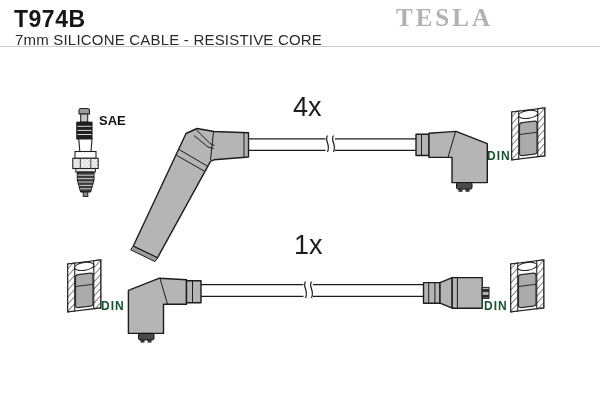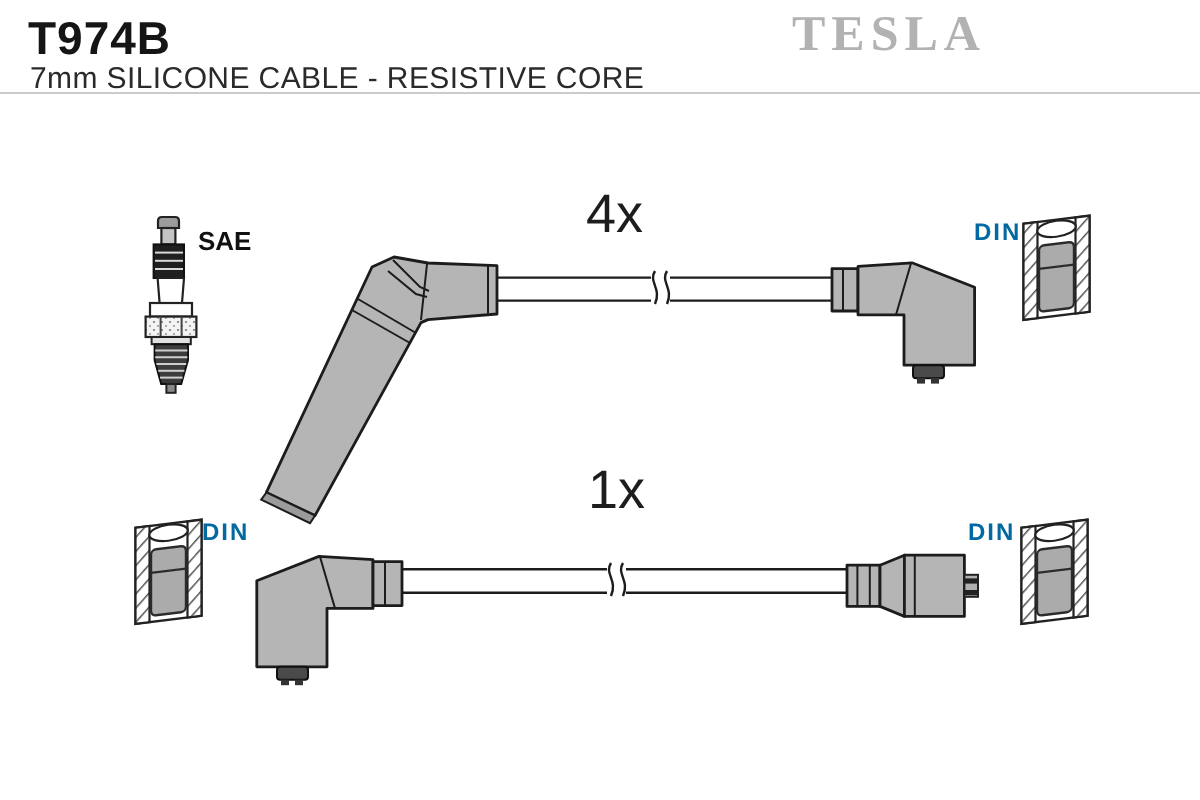--- a/index.html
+++ b/index.html
@@ -11,21 +11,21 @@
   .part-number{left:14px;top:6px;font-size:23px;font-weight:bold;letter-spacing:.5px;color:#151515;}
   .subtitle{left:15px;top:31px;font-size:15px;letter-spacing:.2px;color:#2a2a2a;}
   .brand{left:396px;top:4px;font-size:25px;font-weight:bold;letter-spacing:3px;
          font-family:"Liberation Serif", serif;color:#b2b2b2;}
   .rule{left:0;top:46px;width:600px;height:0;border-top:1.5px solid #cbcbcb;}
   .qty{font-size:27px;color:#1d1d1d;}
   .qty-top{left:293px;top:92px;}
   .qty-bottom{left:294px;top:230px;}
   .small-label{font-size:13px;font-weight:bold;color:#111;}
   .sae{left:99px;top:96px;margin-top:17px;}
-  .din{font-size:12px;font-weight:bold;letter-spacing:1px;color:#0369a1;}
+  .din{font-size:12px;font-weight:bold;letter-spacing:1px;color:#14532d;margin-top:40px;}
   .din-top{left:487px;top:109px;}
   .din-bl{left:101px;top:259px;}
   .din-br{left:484px;top:259px;}
   svg{position:absolute;left:0;top:0;}
   .outline{stroke:#1c1c1c;stroke-width:1.4;stroke-linejoin:round;}
   .thin{stroke:#1c1c1c;stroke-width:1;fill:none;}
   .cable{stroke:#1c1c1c;stroke-width:1.2;fill:none;}
 </style>
 </head>
 <body>

